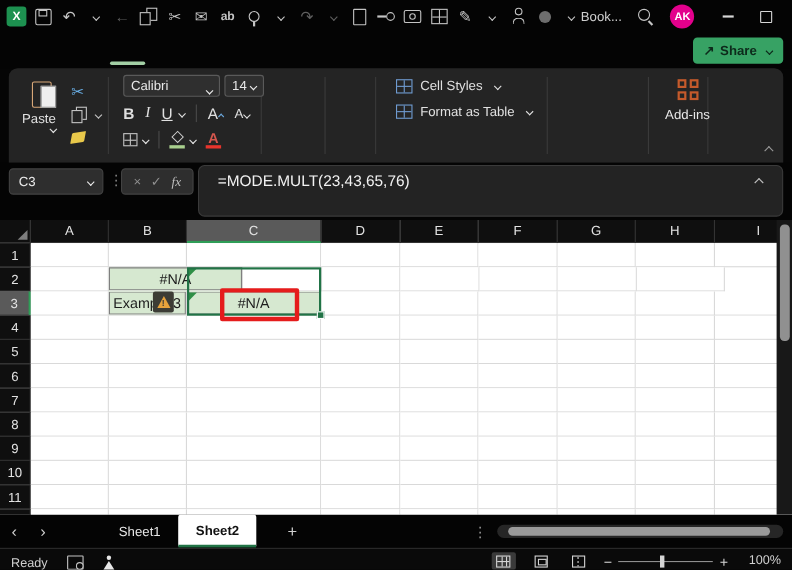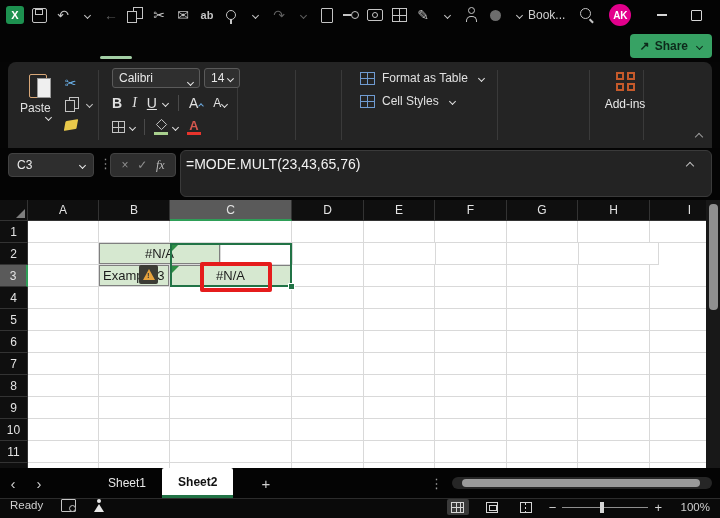--- a/index.html
+++ b/index.html
@@ -112,21 +112,21 @@
   .formularow { position:absolute; left:0; top:148px; width:720px; height:52px; background:#040404; }
   [data-name="name-box"] { position:absolute; left:8px; top:5px; width:86px; height:24px; background:#2e2e2e;
       border:1px solid #424242; border-radius:4px; color:#ececec; font-size:12px;
       display:flex; align-items:center; justify-content:space-between; padding:0 8px; }
   .fdots { position:absolute; left:99px; top:8px; color:#8a8a8a; font-size:13px; }
   .fxbox { position:absolute; left:110px; top:5px; width:66px; height:24px; background:#2e2e2e;
       border:1px solid #424242; border-radius:4px; display:flex; align-items:center; justify-content:space-around;
       color:#8f8f8f; font-size:12px; padding:0 6px; }
   .fxbox .fx { font-style:italic; color:#bdbdbd; font-family:"Liberation Serif",serif; }
   [data-name="formula-input"] { position:absolute; left:180px; top:2px; right:8px; height:47px; background:#232323;
-      border:1px solid #3a3a3a; border-radius:6px; color:#f2f2f2; font-size:14px; padding:5px 26px 0 5px; }
+      border:1px solid #3a3a3a; border-radius:6px; color:#f2f2f2; font-size:14px; padding:5px 26px 0 17px; }
   .fbar-expand { position:absolute; right:18px; top:12px; color:#bdbdbd; }
 
   
   .grid { position:absolute; left:0; top:200px; width:720px; height:268px; background:#fff; overflow:hidden; }
   .g-table { position:absolute; left:0; top:0; width:740px; }
   .g-hrow { display:flex; height:21px; }
   .g-corner { width:28px; background:#0f0f0f; border-right:1px solid #333; border-bottom:1px solid #333; position:relative; }
   .g-corner::after { content:""; position:absolute; right:2px; bottom:2px; width:0; height:0;
       border-bottom:9px solid #7e7e7e; border-left:9px solid transparent; }
   .col-h { background:#0f0f0f; color:#e3e3e3; font-size:12px; display:flex; align-items:center; justify-content:center;
@@ -160,21 +160,21 @@
   .tabs-wrap { display:flex; align-items:flex-end; height:30px; margin-left:40px; }
   .sheet-tab { font-size:12px; color:#e8e8e8; padding:6px 16px; height:30px; display:flex; align-items:center; }
   .sheet-tab.active { background:#fff; color:#111; font-weight:bold; border-bottom:3px solid #217346; border-radius:2px 2px 0 0; }
   [data-name="add-sheet-button"] { margin-left:28px; font-size:15px; color:#d0d0d0; }
   .sheet-dots { position:absolute; left:430px; color:#9a9a9a; font-size:13px; }
   .hscroll { position:absolute; left:452px; right:8px; top:9px; height:12px; background:#262626; border-radius:6px; }
   .hthumb { position:absolute; left:10px; top:2px; width:238px; height:8px; background:#9a9a9a; border-radius:4px; }
 
   
   .statusbar { position:absolute; left:0; top:498px; width:720px; height:20px; background:#0a0a0a; border-top:1px solid #2c2c2c;
-      display:flex; align-items:flex-start; font-size:11.5px; color:#cfcfcf; }
+      display:flex; align-items:flex-end; font-size:11.5px; color:#cfcfcf; }
   [data-name="ready-status"] { margin-left:10px; }
   .macro-ic { position:relative; width:15px; height:13px; margin-left:18px; display:inline-block; }
   .macro-ic::before { content:""; position:absolute; left:0; top:0; width:13px; height:11px; border:1.2px solid #c4c4c4; border-radius:1px; }
   .macro-ic::after { content:""; position:absolute; right:0; bottom:0; width:5px; height:5px; border:1.2px solid #c4c4c4; border-radius:50%; background:#0a0a0a; }
   .acc-ic { position:relative; width:13px; height:13px; margin-left:16px; margin-right:5px; display:inline-block; }
   .acc-ic::before { content:""; position:absolute; top:0; left:50%; transform:translateX(-50%); width:4px; height:4px; background:#e8e8e8; border-radius:50%; }
   .acc-ic::after { content:""; position:absolute; bottom:0; left:50%; transform:translateX(-50%); width:0; height:0;
       border-left:5px solid transparent; border-right:5px solid transparent; border-bottom:8px solid #e8e8e8; }
   .acc-text { font-weight:bold; color:#f2f2f2; }
   .sb-right { margin-left:auto; display:flex; align-items:center; gap:12px; margin-right:10px; }
@@ -315,28 +315,28 @@
         <span class="cdn" data-name="fill-color-menu-chevron" style="margin-left:-4px"></span>
         <span class="colbar" data-name="font-color-button">
             <span class="font-a">A</span>
             <span class="bar-red"></span>
           </span>
       </div>
       <span class="dlg-launcher" style="left:178px; top:118px;" data-name="font-dialog-launcher"></span>
     </div>
 
     <div class="grp-styles" data-name="styles-group">
+      <div class="style-btn" data-name="cell-styles-button">
+        <span class="tbl-ic" data-name="cell-styles-icon"></span>
+        <span>Cell Styles</span>
+        <span class="cdn" data-name="chevron-down-icon"></span>
+      </div>
       <div class="style-btn" data-name="format-as-table-button">
         <span class="tbl-ic" data-name="format-as-table-icon"></span>
         <span>Format as Table</span>
-        <span class="cdn" data-name="chevron-down-icon"></span>
-      </div>
-      <div class="style-btn" data-name="cell-styles-button">
-        <span class="tbl-ic" data-name="cell-styles-icon"></span>
-        <span>Cell Styles</span>
         <span class="cdn" data-name="chevron-down-icon"></span>
       </div>
     </div>
 
     <div class="grp-addins" data-name="addins-button">
       <span class="addins-ic" data-name="addins-icon">
           <span></span>
           <span></span>
           <span></span>
           <span></span>

